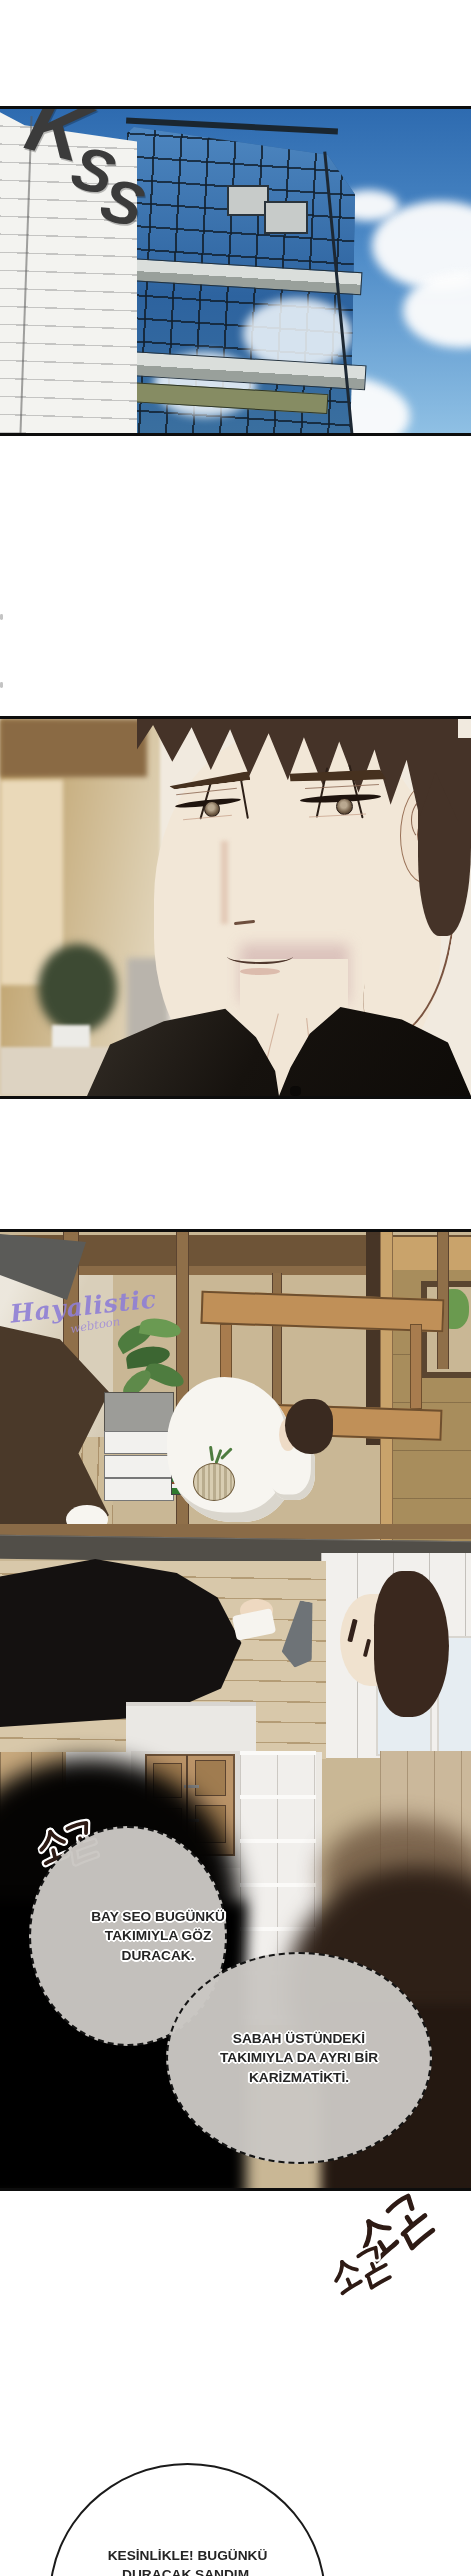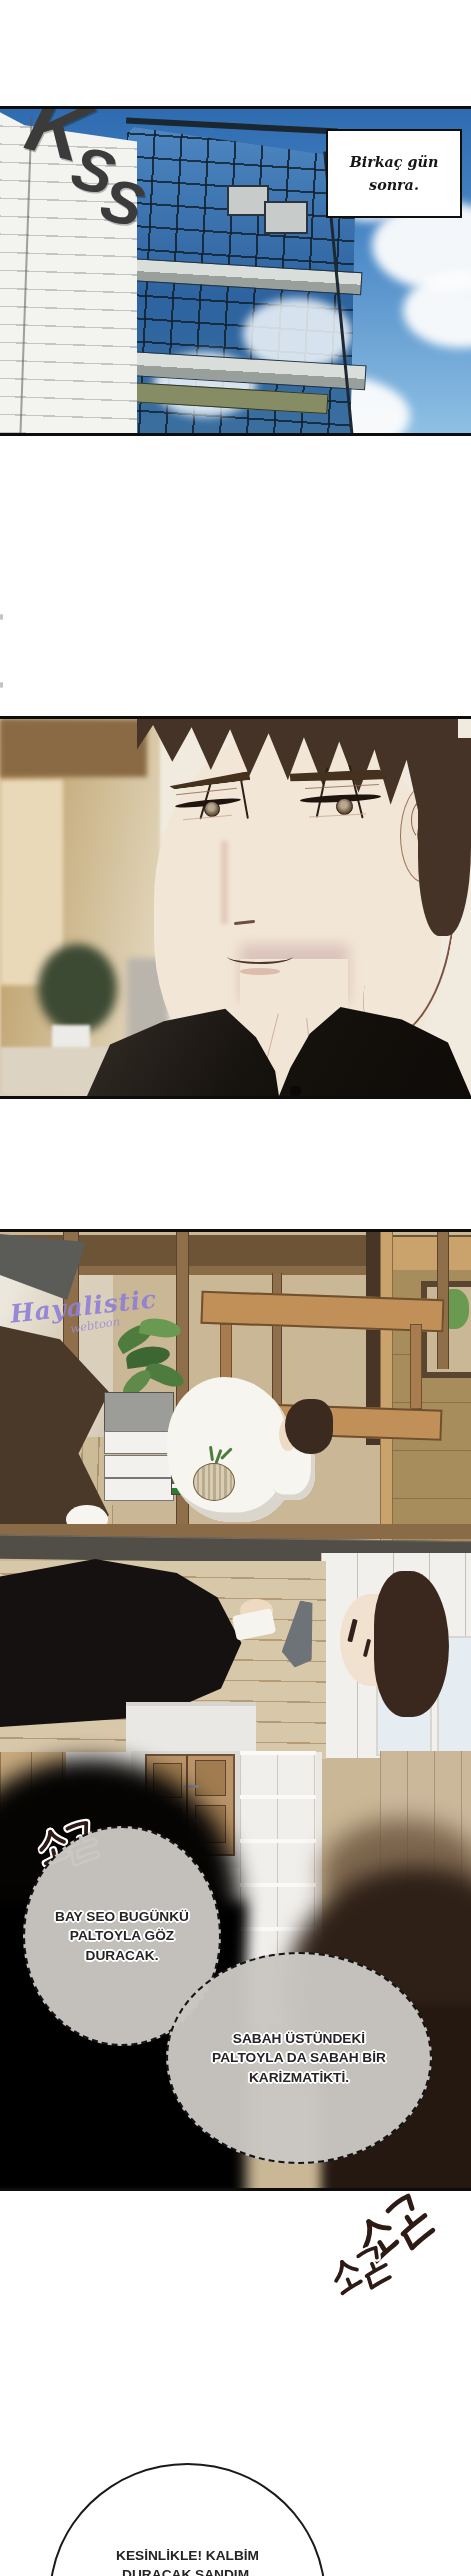--- a/index.html
+++ b/index.html
@@ -148,21 +148,21 @@
   .blurblackA{left:-61px;top:526px;width:300px;height:287px;background:#050403;border-radius:50%;filter:blur(11px);}
   .blurblackB{left:-27px;top:669px;width:273px;height:300px;background:#000;filter:blur(6.8px);}
   .blurbrownA{left:287px;top:635px;width:260px;height:246px;background:#2e2017;border-radius:50%;filter:blur(11px);}
   .blurbrownB{left:321px;top:772px;width:178px;height:198px;background:#241811;filter:blur(5.5px);}
   .blurbrownTop{left:321px;top:587px;width:164px;height:109px;background:#6a523c;border-radius:50%;filter:blur(12.3px);opacity:.8;}
   
   .bubble{position:absolute;border-radius:50%;display:flex;align-items:center;justify-content:center;
       text-align:center;font-weight:bold;font-size:13.7px;line-height:1.42;color:#242424;letter-spacing:0;
       text-shadow:-1.4px -1.4px 0 #fff,1.4px -1.4px 0 #fff,-1.4px 1.4px 0 #fff,1.4px 1.4px 0 #fff,-2px 0 0 #fff,2px 0 0 #fff,0 2px 0 #fff,0 -2px 0 #fff;}
   .bubbleGray{background:rgba(201,198,194,.97);border:2.7px dashed #141414;}
-  #bubble1{left:23px;top:1826px;width:194px;height:216px;}
+  #bubble1{left:29px;top:1826px;width:194px;height:216px;justify-content:flex-end;}
   #bubble2{left:166px;top:1952px;width:262px;height:208px;}
   #bubble3{left:49px;top:2463px;width:273px;height:266px;background:#ffffff;border:2px solid #1a1a1a;
       align-items:flex-start;}
   #bubble3 .btext{margin-top:81px;}
   .smudge{left:225px;top:2200px;width:145px;height:11px;background:rgba(255,255,255,.6);border-radius:5.5px;filter:blur(1.4px);}
   
   .sfx{position:absolute;}
   .sfx-outline{stroke:#ffffff;stroke-width:15;fill:none;stroke-linecap:round;stroke-linejoin:round;}
   .sfx-ink{stroke:#2e1b15;stroke-width:7;fill:none;stroke-linecap:round;stroke-linejoin:round;}
 </style>
@@ -211,26 +211,20 @@
   <div class="abs ledge" style="left:124px;top:249px;width:240px;height:23px;"></div>
   <div class="abs greenband"></div>
   <div class="abs bldgedge"></div>
   <div class="abs roofbox" style="left:227px;top:76px;width:38px;height:27px;"></div>
   <div class="abs roofbox" style="left:264px;top:92px;width:40px;height:29px;"></div>
   <div class="abs leftwall"></div>
   <div class="abs wallcorner"></div>
   <div class="abs kss">
     <span>K</span><span>S</span><span>S</span>
   </div>
-  <div class="abs caption">
-    <div>
-      <div>Birkaç gün</div>
-      <div>sonra.</div>
-    </div>
-  </div>
 </div>
 
 <div class="abs speck" style="top:614px;"></div>
 <div class="abs speck" style="top:682px;"></div>
 
 <div id="panel2" class="panel">
   <div class="abs p2bg"></div>
   <div class="abs p2warm"></div>
   <div class="abs p2beam"></div>
   <div class="abs p2window"></div>
@@ -374,31 +368,31 @@
 <svg class="sfx" style="left:358px;top:2202px;width:76px;height:60px;transform:rotate(-33deg);" viewBox="0 0 110 84" aria-label="소곤">
   <use href="#sogon"></use>
 </svg>
 <svg class="sfx" style="left:332px;top:2251px;width:59px;height:45px;transform:rotate(-23deg);" viewBox="0 0 110 84" aria-label="소곤">
   <use href="#sogon"></use>
 </svg>
 
 <div id="bubble1" class="bubble bubbleGray">
   <div class="btext">
     <div>BAY SEO BUGÜNKÜ</div>
-    <div>PALTOYLA GÖZ</div>
+    <div>TAKIMIYLA GÖZ</div>
     <div>DURACAK.</div>
   </div>
 </div>
 <div id="bubble2" class="bubble bubbleGray">
   <div class="btext">
     <div>SABAH ÜSTÜNDEKİ</div>
-    <div>PALTOYLA DA SABAH BİR</div>
+    <div>TAKIMIYLA DA AYRI BİR</div>
     <div>KARİZMATİKTİ.</div>
   </div>
 </div>
 <div class="abs smudge"></div>
 <div id="bubble3" class="bubble">
   <div class="btext">
-    <div>KESİNLİKLE! KALBİM</div>
+    <div>KESİNLİKLE! BUGÜNKÜ</div>
     <div>DURACAK SANDIM.</div>
   </div>
 </div>
 
 
 </body></html>

